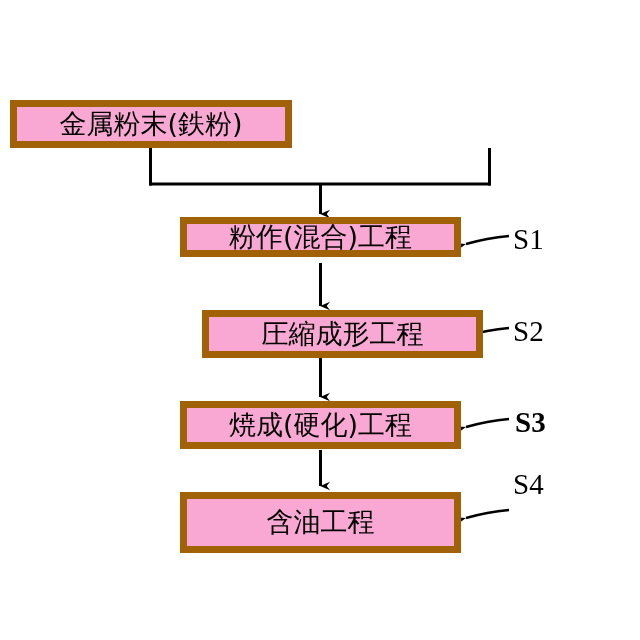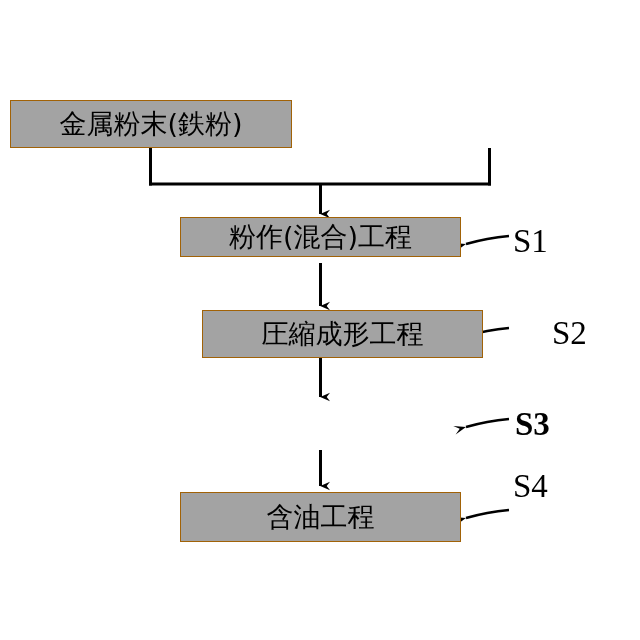--- a/index.html
+++ b/index.html
@@ -18,39 +18,39 @@
   #svg-layer {
     position: absolute;
     left: 0;
     top: 0;
     width: 640px;
     height: 640px;
   }
   .node-box {
     position: absolute;
     box-sizing: border-box;
-    border: 1px solid #a16207;
-    background: #a3a3a3;
+    border: 7px solid #a16207;
+    background: #f9a8d4;
     display: flex;
     align-items: center;
     justify-content: center;
   }
   .node-label {
     font-family: "DejaVu Sans", "Liberation Sans", sans-serif;
     font-size: 27px;
     line-height: 1;
     color: #000000;
     letter-spacing: 0px;
     white-space: nowrap;
     transform: translateY(-1px);
   }
   .step-tag {
     position: absolute;
     font-family: "Liberation Serif", "DejaVu Serif", serif;
-    font-size: 33px;
+    font-size: 29px;
     line-height: 1;
     color: #000000;
     white-space: nowrap;
   }
 </style>
 </head>
 <body>
 
 <div id="canvas">
 
@@ -88,22 +88,25 @@
 
 
   <div class="node-box" style="left:180px; top:217px; width:281px; height:40px;">
     <span class="node-label">粉作(混合)工程</span>
   </div>
   <div class="step-tag" style="left:513px; top:225px;">S1</div>
 
   <div class="node-box" style="left:180px; top:310px; width:281px; height:48px;margin-left:22px;">
     <span class="node-label">圧縮成形工程</span>
   </div>
-  <div class="step-tag" style="left:513px; top:317px;margin-left:39px;">S2</div>
+  <div class="step-tag" style="left:513px; top:317px;">S2</div>
 
+  <div class="node-box" style="left:180px; top:401px; width:281px; height:48px;">
+    <span class="node-label">焼成(硬化)工程</span>
+  </div>
   <div class="step-tag" style="left:515px; top:408px;font-weight:bold;">S3</div>
 
-  <div class="node-box" style="left:180px; top:492px; width:281px; height:50px;">
+  <div class="node-box" style="left:180px; top:492px; width:281px; height:61px;">
     <span class="node-label">含油工程</span>
   </div>
   <div class="step-tag" style="left:513px; top:470px;">S4</div>
 
 </div>
 
 </body></html>

